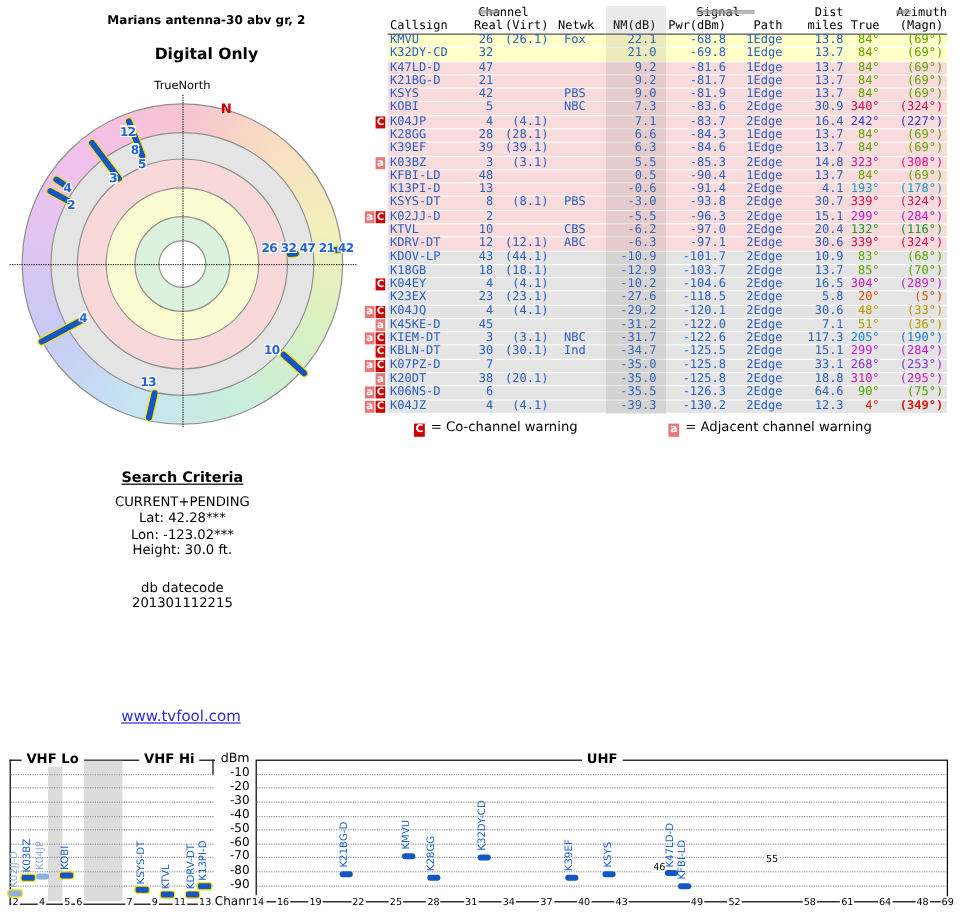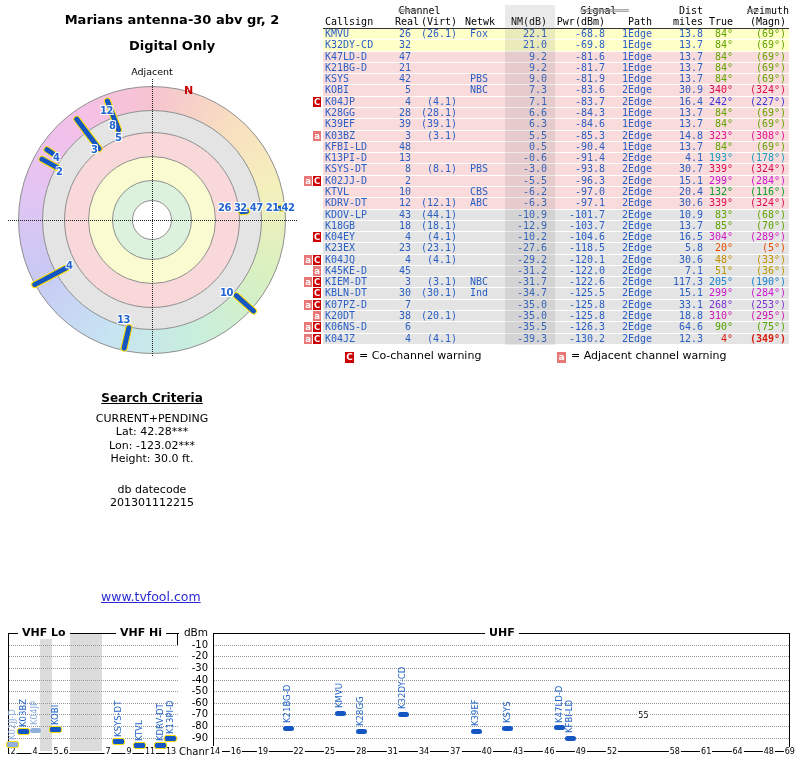--- a/index.html
+++ b/index.html
@@ -1,20 +1,20 @@
 <!DOCTYPE html>
 <html><head>
 <meta charset="utf-8">
 <style>
   html,body{margin:0;padding:0;background:#fff;}
   .page{position:relative;width:800px;height:768px;background:#fff;overflow:hidden;
         font-family:"DejaVu Sans",sans-serif;}
   
   .rtitle{position:absolute;left:22px;top:12px;width:300px;text-align:center;
-          font-size:13px;font-weight:bold;color:#000;}
+          font-size:10px;font-weight:bold;color:#000;}
   .rtitle2{position:absolute;left:22px;top:38px;width:300px;text-align:center;
            font-size:13px;font-weight:bold;color:#000;}
   .tnorth{position:absolute;left:22px;top:66px;width:260px;text-align:center;font-size:9.5px;color:#000;}
   .circ{position:absolute;border:1px solid #8f8f8f;border-radius:50%;box-sizing:border-box;}
   .c1{left:18px;top:86px;width:268px;height:268px;
       background:conic-gradient(from 0deg,#f6c4d0 0deg,#f8dfc0 40deg,#f4f0bc 75deg,#d9f0c0 115deg,
                  #c8eedd 160deg,#c6e4f2 200deg,#c9c9f5 245deg,#e4c4f2 285deg,#f5c0e8 325deg,#f6c4d0 360deg);}
   .c2{left:42px;top:110px;width:220px;height:220px;background:#e4e4e4;}
   .c3{left:64px;top:132px;width:176px;height:176px;background:#f8d8d8;}
   .c4{left:88px;top:156px;width:128px;height:128px;background:#fbfbd2;}
@@ -88,21 +88,21 @@
         color:#1f62c8;white-space:nowrap;line-height:9px;}
   .vlab.light{color:#8fb0dd;}
 </style>
 </head>
 <body>
 
 <div class="page">
 
   <div class="rtitle">Marians antenna-30 abv gr, 2</div>
   <div class="rtitle2">Digital Only</div>
-  <div class="tnorth">Adjacent</div>
+  <div class="tnorth">TrueNorth</div>
   <div class="circ c1"></div>
   <div class="circ c2"></div>
   <div class="circ c3"></div>
   <div class="circ c4"></div>
   <div class="circ c5"></div>
   <div class="circ c6"></div>
   <div class="crossv"></div>
   <div class="crossh"></div>
   <div class="nlab">N</div>
   <div id="radar-overlays">
@@ -600,21 +600,21 @@
       <span class="xt" style="left: 235.9px; top: 747px;">16</span>
       <span class="xt" style="left: 263px; top: 747px;">19</span>
       <span class="xt" style="left: 298.6px; top: 747px;">22</span>
       <span class="xt" style="left: 329.95px; top: 747px;">25</span>
       <span class="xt" style="left: 361.3px; top: 747px;">28</span>
       <span class="xt" style="left: 392.65px; top: 747px;">31</span>
       <span class="xt" style="left: 424px; top: 747px;">34</span>
       <span class="xt" style="left: 455.35px; top: 747px;">37</span>
       <span class="xt" style="left: 486.7px; top: 747px;">40</span>
       <span class="xt" style="left: 518.05px; top: 747px;">43</span>
-      <span class="xt" style="left: 549.4px; top: 747px; text-align: center;">46</span>
+      <span class="xt" style="left: 549.4px; top: 718px; text-align: center;">46</span>
       <span class="xt" style="left: 580.75px; top: 747px;">49</span>
       <span class="xt" style="left: 612.1px; top: 747px;">52</span>
       <span class="xt" style="left: 643.45px; top: 711px;">55</span>
       <span class="xt" style="left: 674.8px; top: 747px;">58</span>
       <span class="xt" style="left: 706.15px; top: 747px;">61</span>
       <span class="xt" style="left: 737.5px; top: 747px;">64</span>
       <span class="xt" style="left: 768.85px; top: 747px;">48</span>
       <span class="xt" style="left: 789.75px; top: 747px;">69</span>
       <div class="smark light outl" style="left: 6px; top: 740.997px;"></div>
       <span class="vlab light" style="height: 40px; left: 8px; top: 699.997px;">K02JJ-D</span>

